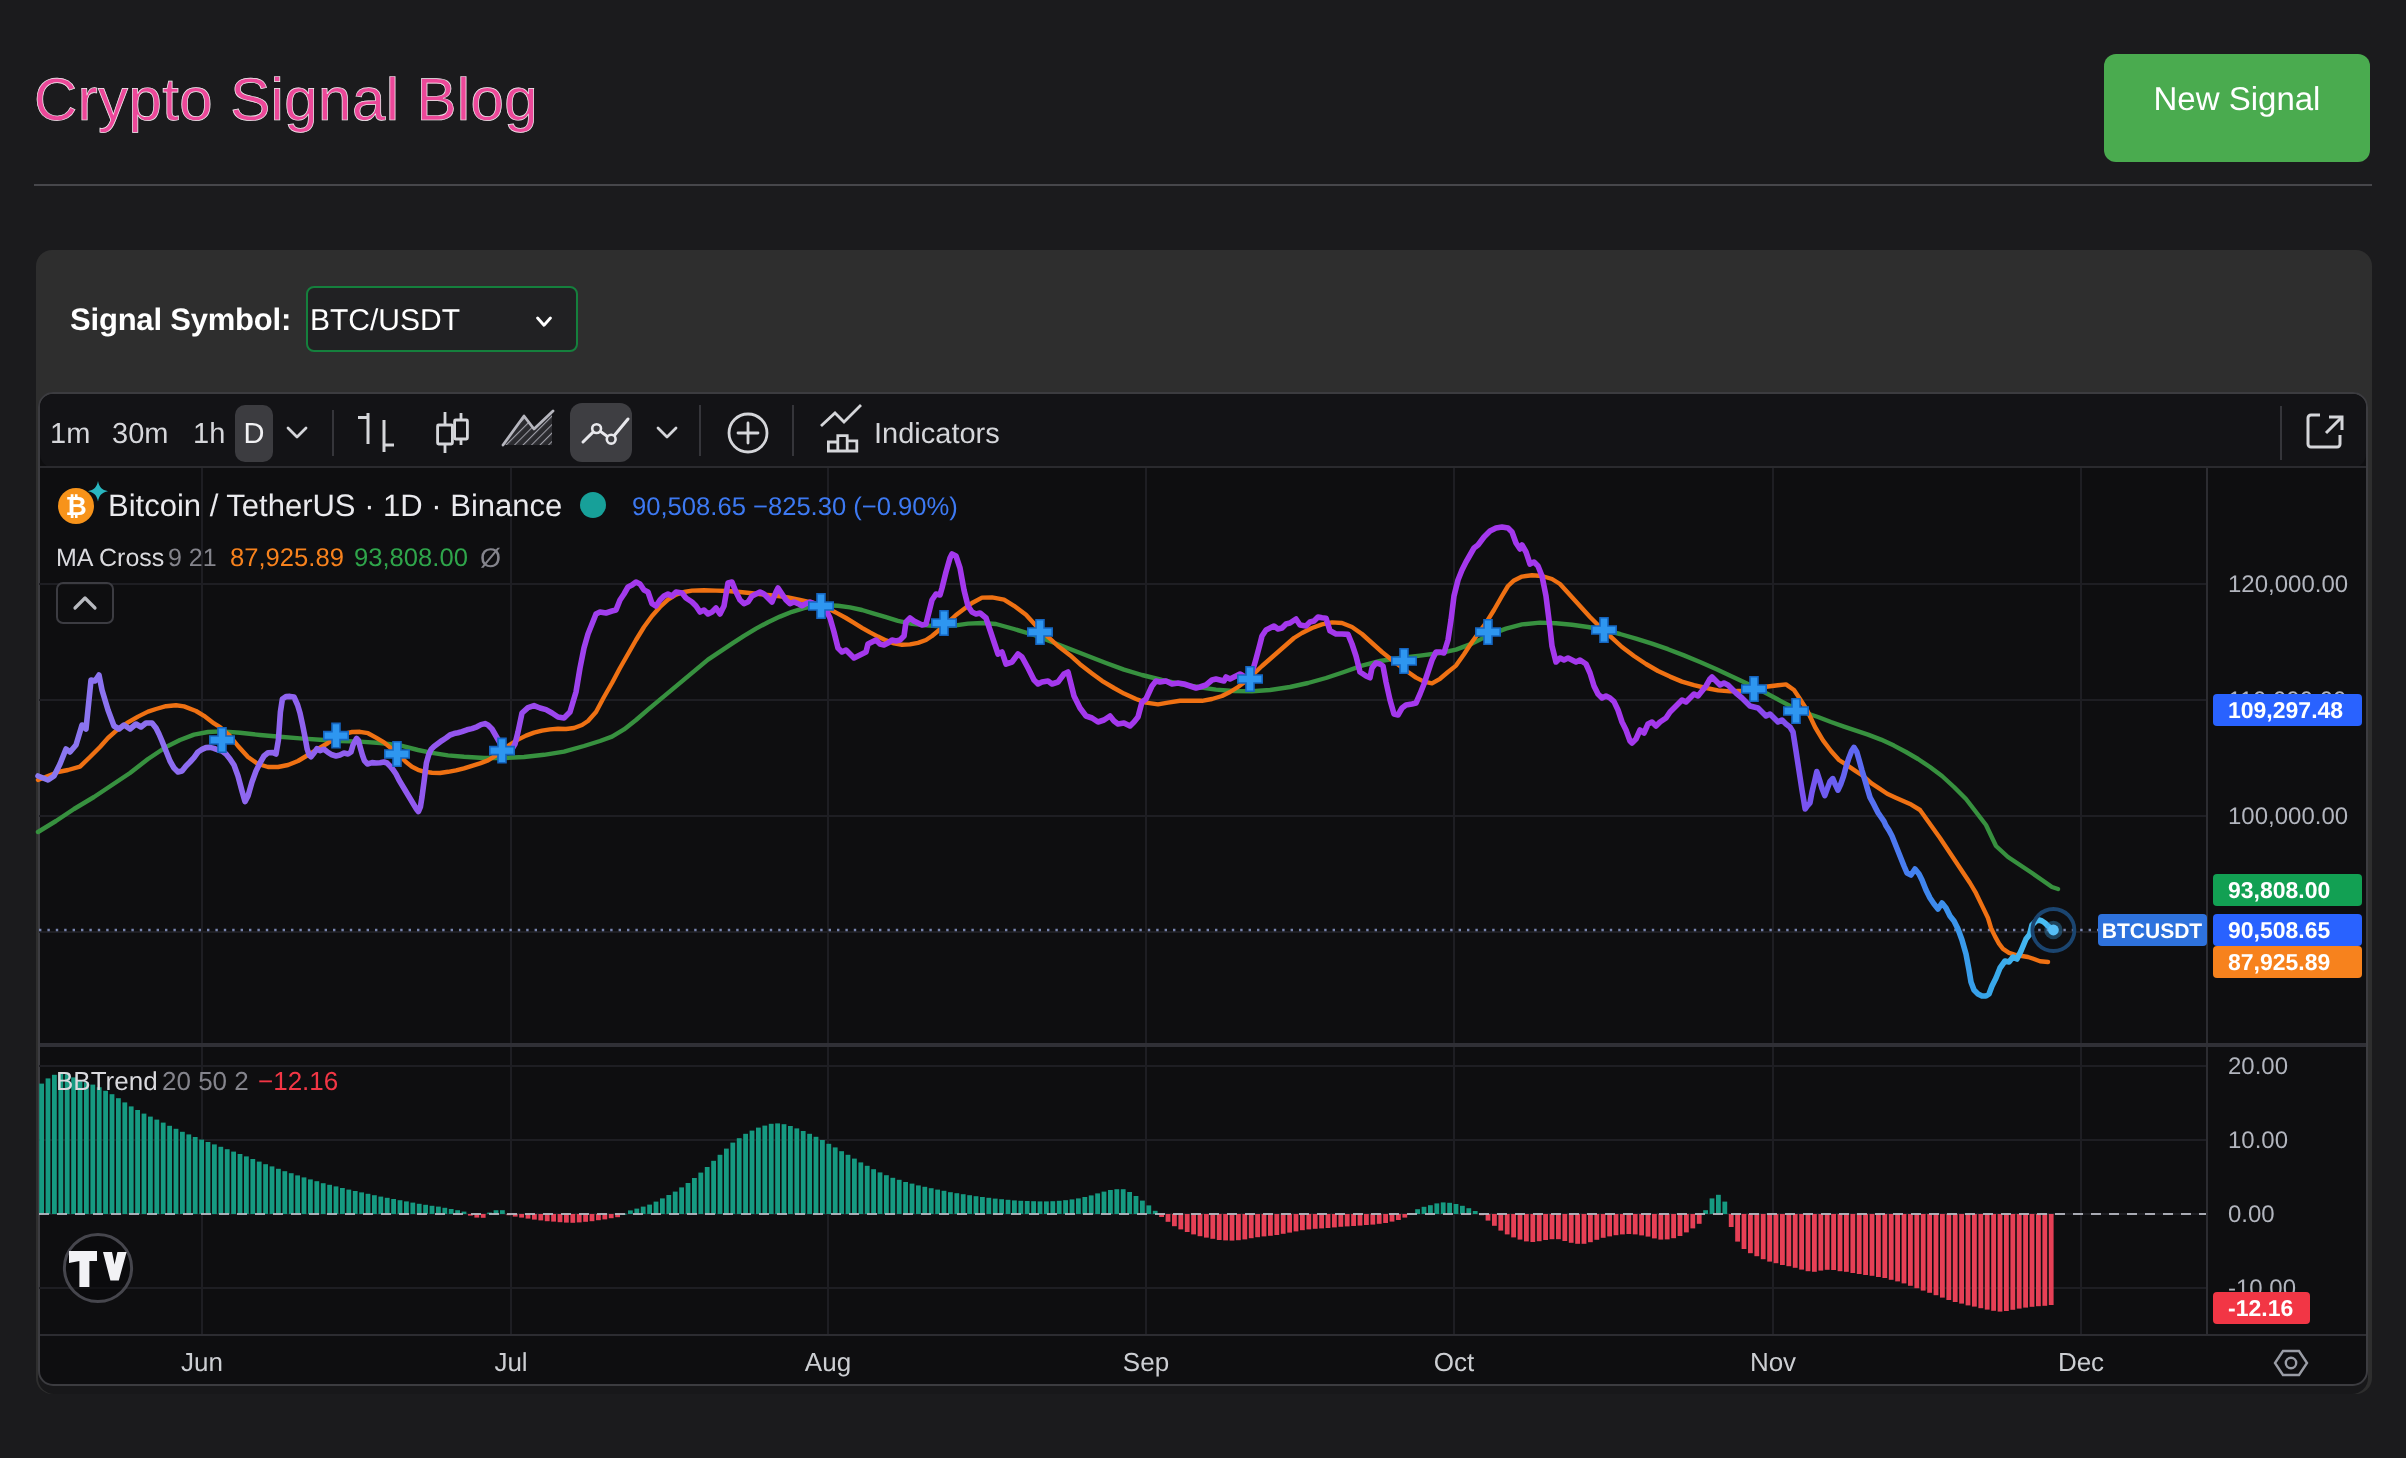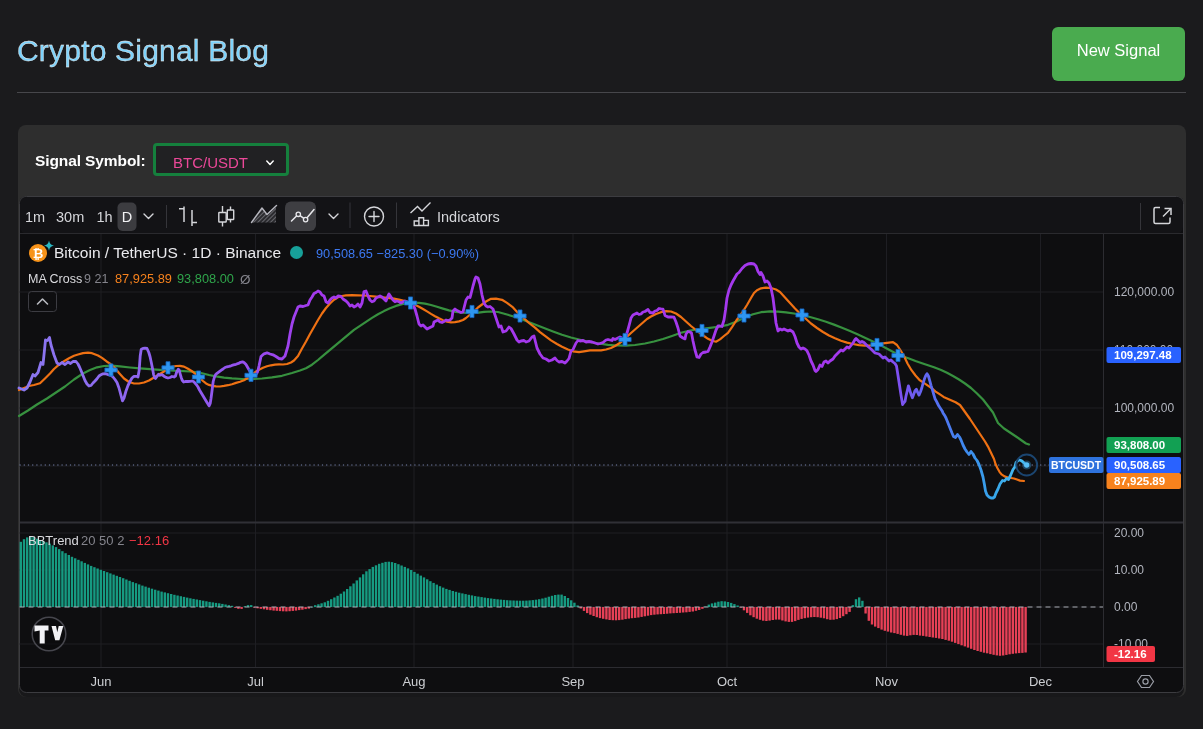--- a/index.html
+++ b/index.html
@@ -1,23 +1,23 @@
 <!DOCTYPE html>
 <html><head><meta charset="utf-8"><title>Crypto Signal Blog</title>
 <style>
 html,body{margin:0;padding:0;width:1203px;height:729px;background:#1b1b1d;overflow:hidden;
 font-family:"Liberation Sans",sans-serif;position:relative}
-.h1{position:absolute;left:17px;top:34px;font-size:30px;font-weight:400;color:#7dd3fc;letter-spacing:0.2px;-webkit-text-stroke:0.35px #f2f2f3}
+.h1{position:absolute;left:17px;top:34px;font-size:30px;font-weight:400;color:#ec4899;letter-spacing:0.2px;-webkit-text-stroke:0.35px #f2f2f3}
 .btn{position:absolute;left:1052px;top:27px;width:133px;height:54px;background:#4aab4f;border-radius:6px;
 color:#fff;font-weight:normal;font-size:16.5px;text-align:center;line-height:47px}
 .hr{position:absolute;left:17px;top:92px;width:1169px;height:1px;background:#47474b}
 .panel{position:absolute;left:17.5px;top:124.5px;width:1168px;height:572px;background:#2e2e2e;border-radius:8px}
 .lab{position:absolute;left:35px;top:152px;font-size:15.5px;font-weight:bold;color:#fff;letter-spacing:-0.1px}
-.sel{position:absolute;left:153px;top:143px;width:136px;height:33px;background:#212123;border:3px solid #15803d;
-border-radius:4px;color:#ec4899;font-size:15px;line-height:33px;padding-left:17px;box-sizing:border-box}
+.sel{position:absolute;left:153px;top:143px;width:136px;height:33px;background:#212123;border:1px solid #15803d;
+border-radius:4px;color:#ffffff;font-size:15px;line-height:33px;padding-left:1px;box-sizing:border-box}
 .sel .ch{position:absolute;right:12px;top:13px;width:8px;height:8px}
 </style></head>
 <body>
 <div class="h1">Crypto Signal Blog</div>
 <div class="btn">New Signal</div>
 <div class="hr"></div>
 <div class="panel"></div>
 <div class="lab">Signal Symbol:</div>
 <div class="sel">BTC/USDT<svg class="ch" viewBox="0 0 10 10">
       <path d="M1 2.5 L5 7 L9 2.5" fill="none" stroke="#fff" stroke-width="1.8" stroke-linecap="round" stroke-linejoin="round"></path>

